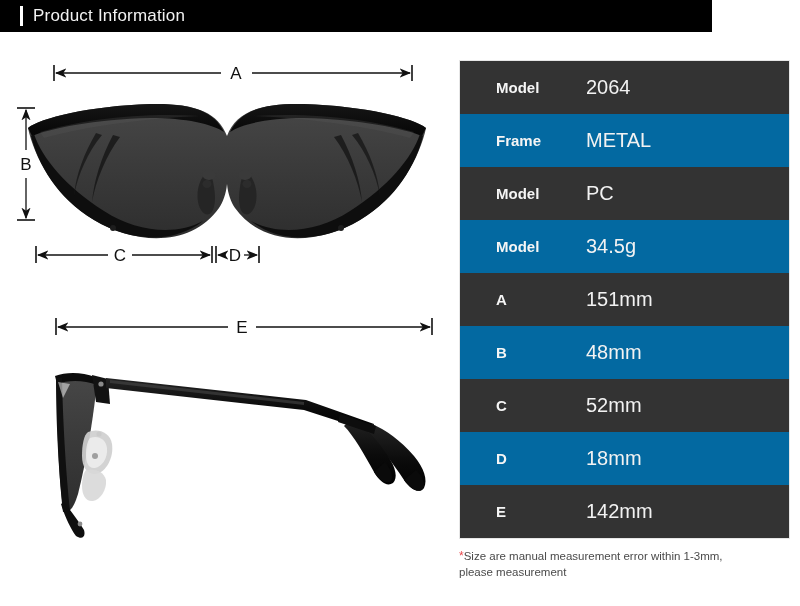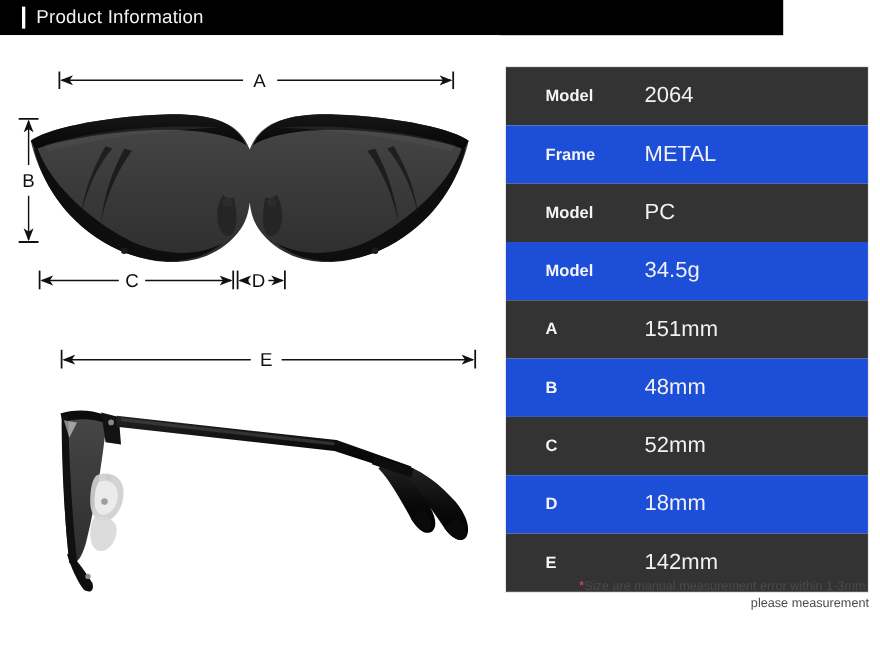--- a/index.html
+++ b/index.html
@@ -91,43 +91,43 @@
     border: 1px solid #e6e6e6;
     box-sizing: border-box;
   }
   .spec-row {
     display: flex;
     align-items: center;
     height: 53px;
     box-sizing: border-box;
   }
   .spec-row.odd  { background: #333333; }
-  .spec-row.even { background: #1d4ed8; }
+  .spec-row.even { background: #0369a1; }
   .spec-label {
     width: 90px;
     margin-left: 36px;
     color: #f5f5f5;
     font-size: 15px;
     font-weight: 700;
     white-space: nowrap;
   }
   .spec-value {
     color: #f2f2f2;
     font-size: 20px;
     font-weight: 400;
     white-space: nowrap;
   }
 
   
   .footnote {
     position: absolute;
     left: 459px;
-    top: 524px;
+    top: 548px;
     width: 331px;
-    text-align: right;
+    text-align: left;
     color: #4a4a4a;
     font-size: 11.5px;
     line-height: 16px;
   }
   .footnote .star {
     color: #e8484d;
     font-size: 12px;
   }
   .footnote-line { display: block; }
 </style>

